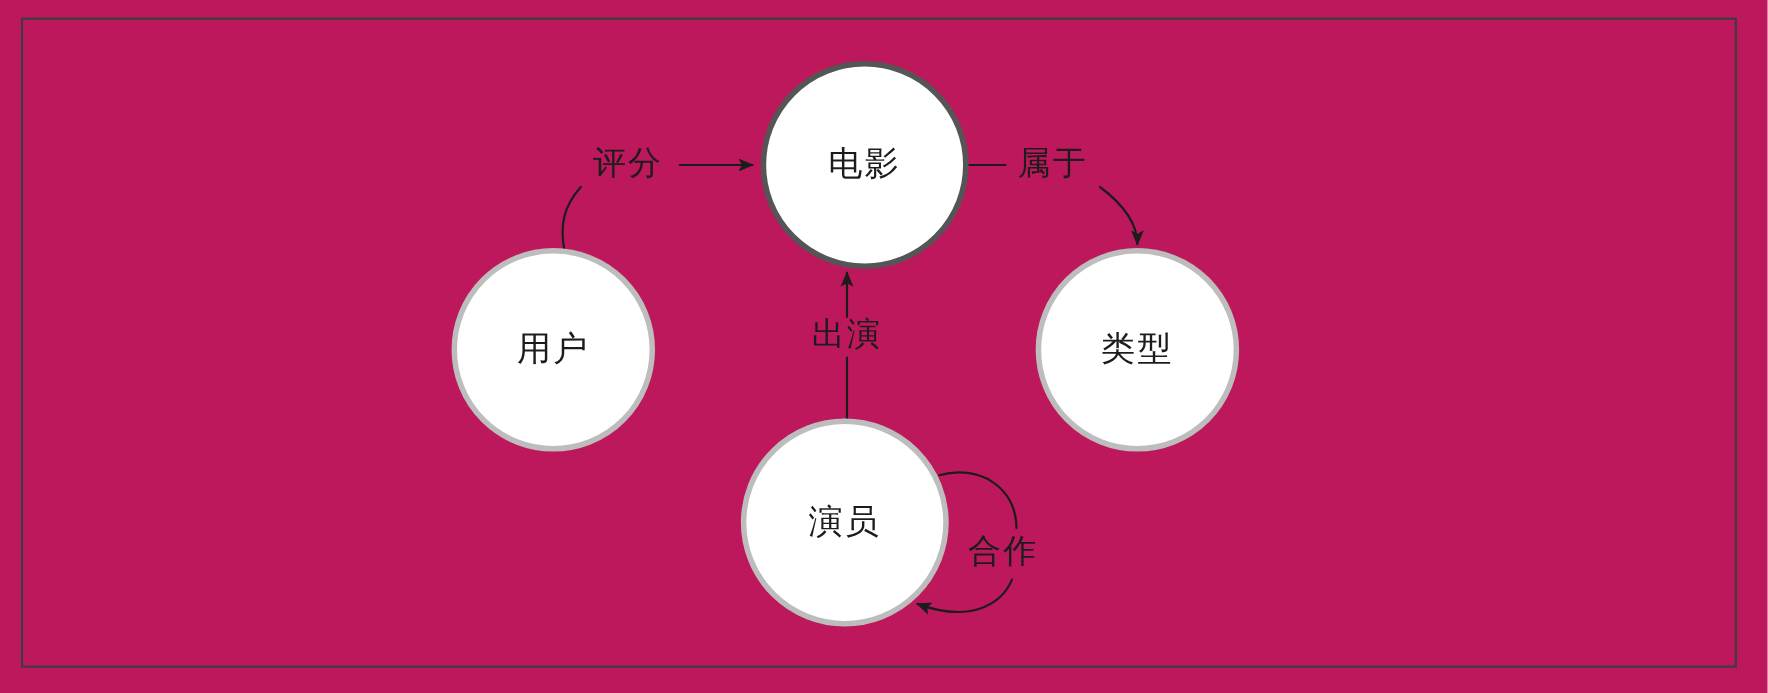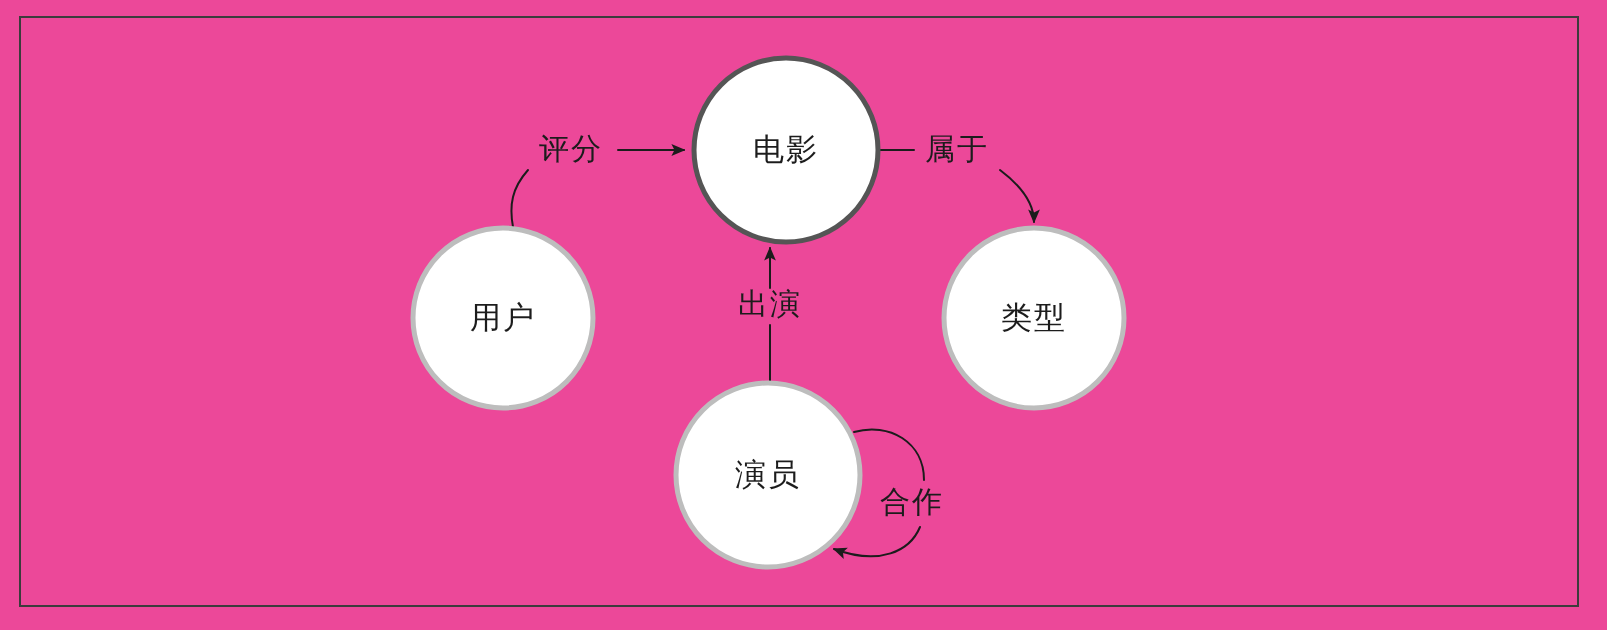--- a/index.html
+++ b/index.html
@@ -8,21 +8,21 @@
     padding: 0;
     background: #ffffff;
   }
   body {
     font-family: "DejaVu Sans", "Liberation Sans", sans-serif;
   }
   #canvas-wrap {
     position: relative;
     width: 1607px;
     height: 630px;
-    background: #ec4899;
+    background: #be185d;
     overflow: hidden;
   }
   #diagram-svg {
     display: block;
     width: 1607px;
     height: 630px;
   }
   .frame-rect {
     fill: none;
     stroke: #3c3c3c;

